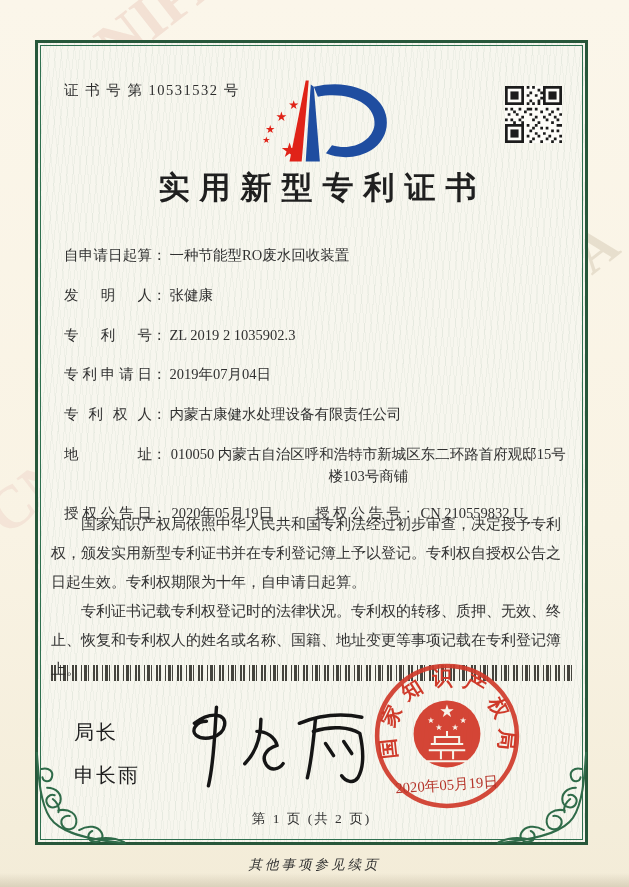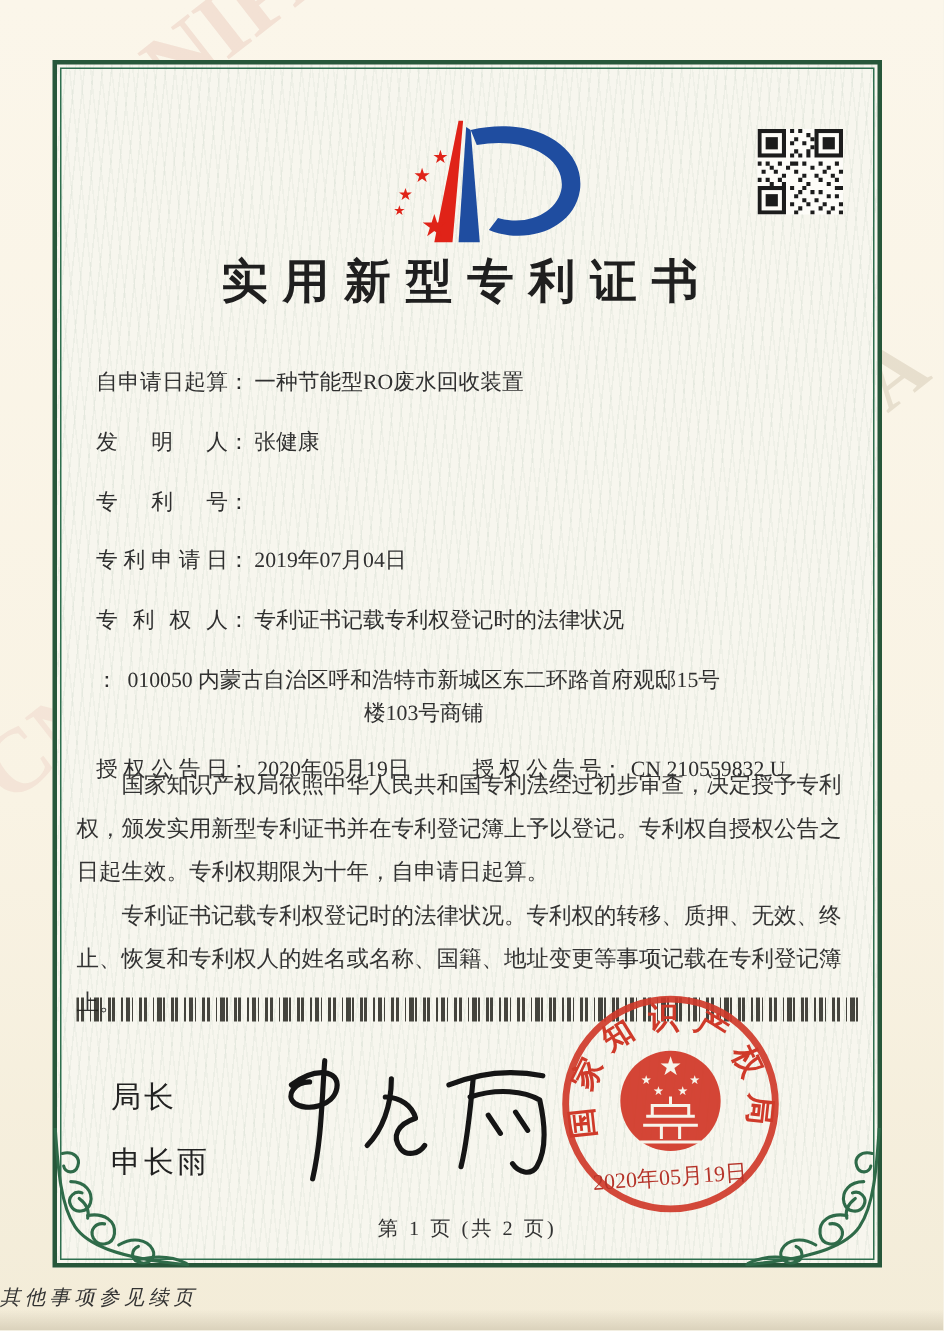--- a/index.html
+++ b/index.html
@@ -33,21 +33,21 @@
   .corner{position:absolute;width:94px;height:94px;}
   .corner.bl{left:-4px;bottom:-4px;}
   .corner.br{right:-4px;bottom:-4px;transform:scaleX(-1);}
 
   .cert-no{position:absolute;left:26px;top:38px;font-size:14.5px;letter-spacing:1.5px;color:#2d2d2d;}
 
   .logo{position:absolute;left:203px;top:30px;width:182px;height:94px;}
   .qr{position:absolute;left:467px;top:43px;width:57px;height:57px;background:#fdfcf8;}
 
   .title{position:absolute;left:0;top:124px;width:100%;margin:0;text-align:center;
-    font-size:31px;font-weight:bold;letter-spacing:10px;color:#1f1f1f;}
+    font-size:31px;font-weight:bold;letter-spacing:10px;color:#1f1f1f;padding-left:11px;}
 
   .fields{position:absolute;left:26px;top:202px;right:18px;font-size:14.5px;color:#303030;}
   .frow{display:flex;margin-bottom:18px;line-height:1.5;}
   .flabel{flex:none;width:88px;text-align:justify;text-align-last:justify;}
   .fcolon{flex:none;}
   .fvalue{flex:1;margin-left:3px;}
   .frow.addr{margin-bottom:16px;}
   .frow.addr .fvalue{max-width:402px;text-align:center;}
   .gpair2{margin-left:42px;display:flex;}
   .gpair2 .flabel{width:86px;}
@@ -66,21 +66,21 @@
 
   .signer{position:absolute;left:36px;top:668px;font-size:20px;line-height:2.15;
     letter-spacing:2px;color:#222;}
   .signature{position:absolute;left:126px;top:650px;width:212px;height:106px;}
 
   .seal{position:absolute;left:332px;top:616px;width:154px;height:154px;}
 
   .pageno{position:absolute;left:0;top:767px;width:100%;text-align:center;
     font-size:13.5px;letter-spacing:2px;color:#333;}
 
-  .footnote{position:absolute;left:0;top:856px;width:100%;
+  .footnote{position:absolute;left:0;top:856px;width:100%;text-align:center;
     font-size:13.5px;letter-spacing:3px;color:#333;font-style:italic;}
 </style>
 </head>
 <body>
 
 <div class="sheet">
 
   <div class="wm wm1">CNIPA</div>
   <div class="wm wm2">CNIPA</div>
   <div class="wm wm3">CNIPA</div>
@@ -104,20 +104,21 @@
         <path d="M3 0 C5 30 7 55 17 70 C25 82 45 92 97 97"></path>
         <path d="M14 38 c10 0 16 7 14 15 c-2 7 -11 8 -14 2 c-3 -6 3 -11 8 -9"></path>
         <path d="M26 62 c12 -2 20 4 19 13 c-1 8 -11 10 -15 3 c-3 -6 2 -11 8 -10"></path>
         <path d="M48 83 c10 -6 20 -4 24 3 c3 6 -3 12 -10 9 c-6 -2 -5 -9 0 -11"></path>
         <path d="M8 18 c8 -2 13 3 11 9 c-2 6 -9 5 -10 0"></path>
         <path d="M60 94 c14 -4 26 -3 36 2"></path>
         <path d="M20 50 q8 6 6 14"></path>
       </g>
     </svg>
 
+    <div class="cert-no">证 书 号 第 10531532 号</div>
 
     <svg class="logo" viewBox="0 0 180 90">
       <path d="M72 12 C115 2 148 24 144 52 C140 78 108 88 84 78 L90 70 C110 76 130 66 132 50 C134 30 108 16 76 22 Z" fill="#1f4da0"></path>
       <polygon points="64,6 67,6 60,86 48,86" fill="#e02318"></polygon>
       <polygon points="69,10 72,12 78,86 64,86" fill="#1f4da0"></polygon>
       <g fill="#e02318" font-family="'DejaVu Sans',sans-serif" text-anchor="middle">
         <text x="52" y="34" font-size="12">★</text>
         <text x="40" y="46" font-size="13">★</text>
         <text x="29" y="58" font-size="11">★</text>
         <text x="25" y="68" font-size="9">★</text>
@@ -149,32 +150,34 @@
         <span class="fvalue">一种节能型RO废水回收装置</span>
       </div>
       <div class="frow">
         <span class="flabel">发明人</span>
           <span class="fcolon">：</span>
         <span class="fvalue">张健康</span>
       </div>
       <div class="frow">
         <span class="flabel">专利号</span>
           <span class="fcolon">：</span>
+        <span class="fvalue">ZL 2019 2 1035902.3</span>
       </div>
       <div class="frow">
         <span class="flabel">专利申请日</span>
           <span class="fcolon">：</span>
         <span class="fvalue">2019年07月04日</span>
       </div>
       <div class="frow">
         <span class="flabel">专利权人</span>
           <span class="fcolon">：</span>
-        <span class="fvalue">专利证书记载专利权登记时的法律状况</span>
+        <span class="fvalue">内蒙古康健水处理设备有限责任公司</span>
       </div>
       <div class="frow addr">
+        <span class="flabel">地址</span>
           <span class="fcolon">：</span>
         <span class="fvalue">010050 内蒙古自治区呼和浩特市新城区东二环路首府观邸15号楼103号商铺</span>
       </div>
       <div class="frow">
         <span class="flabel">授权公告日</span>
           <span class="fcolon">：</span>
         <span style="margin-left:5px;">2020年05月19日</span>
         <span class="gpair2">
           <span class="flabel">授权公告号</span>
             <span class="fcolon">：</span>

